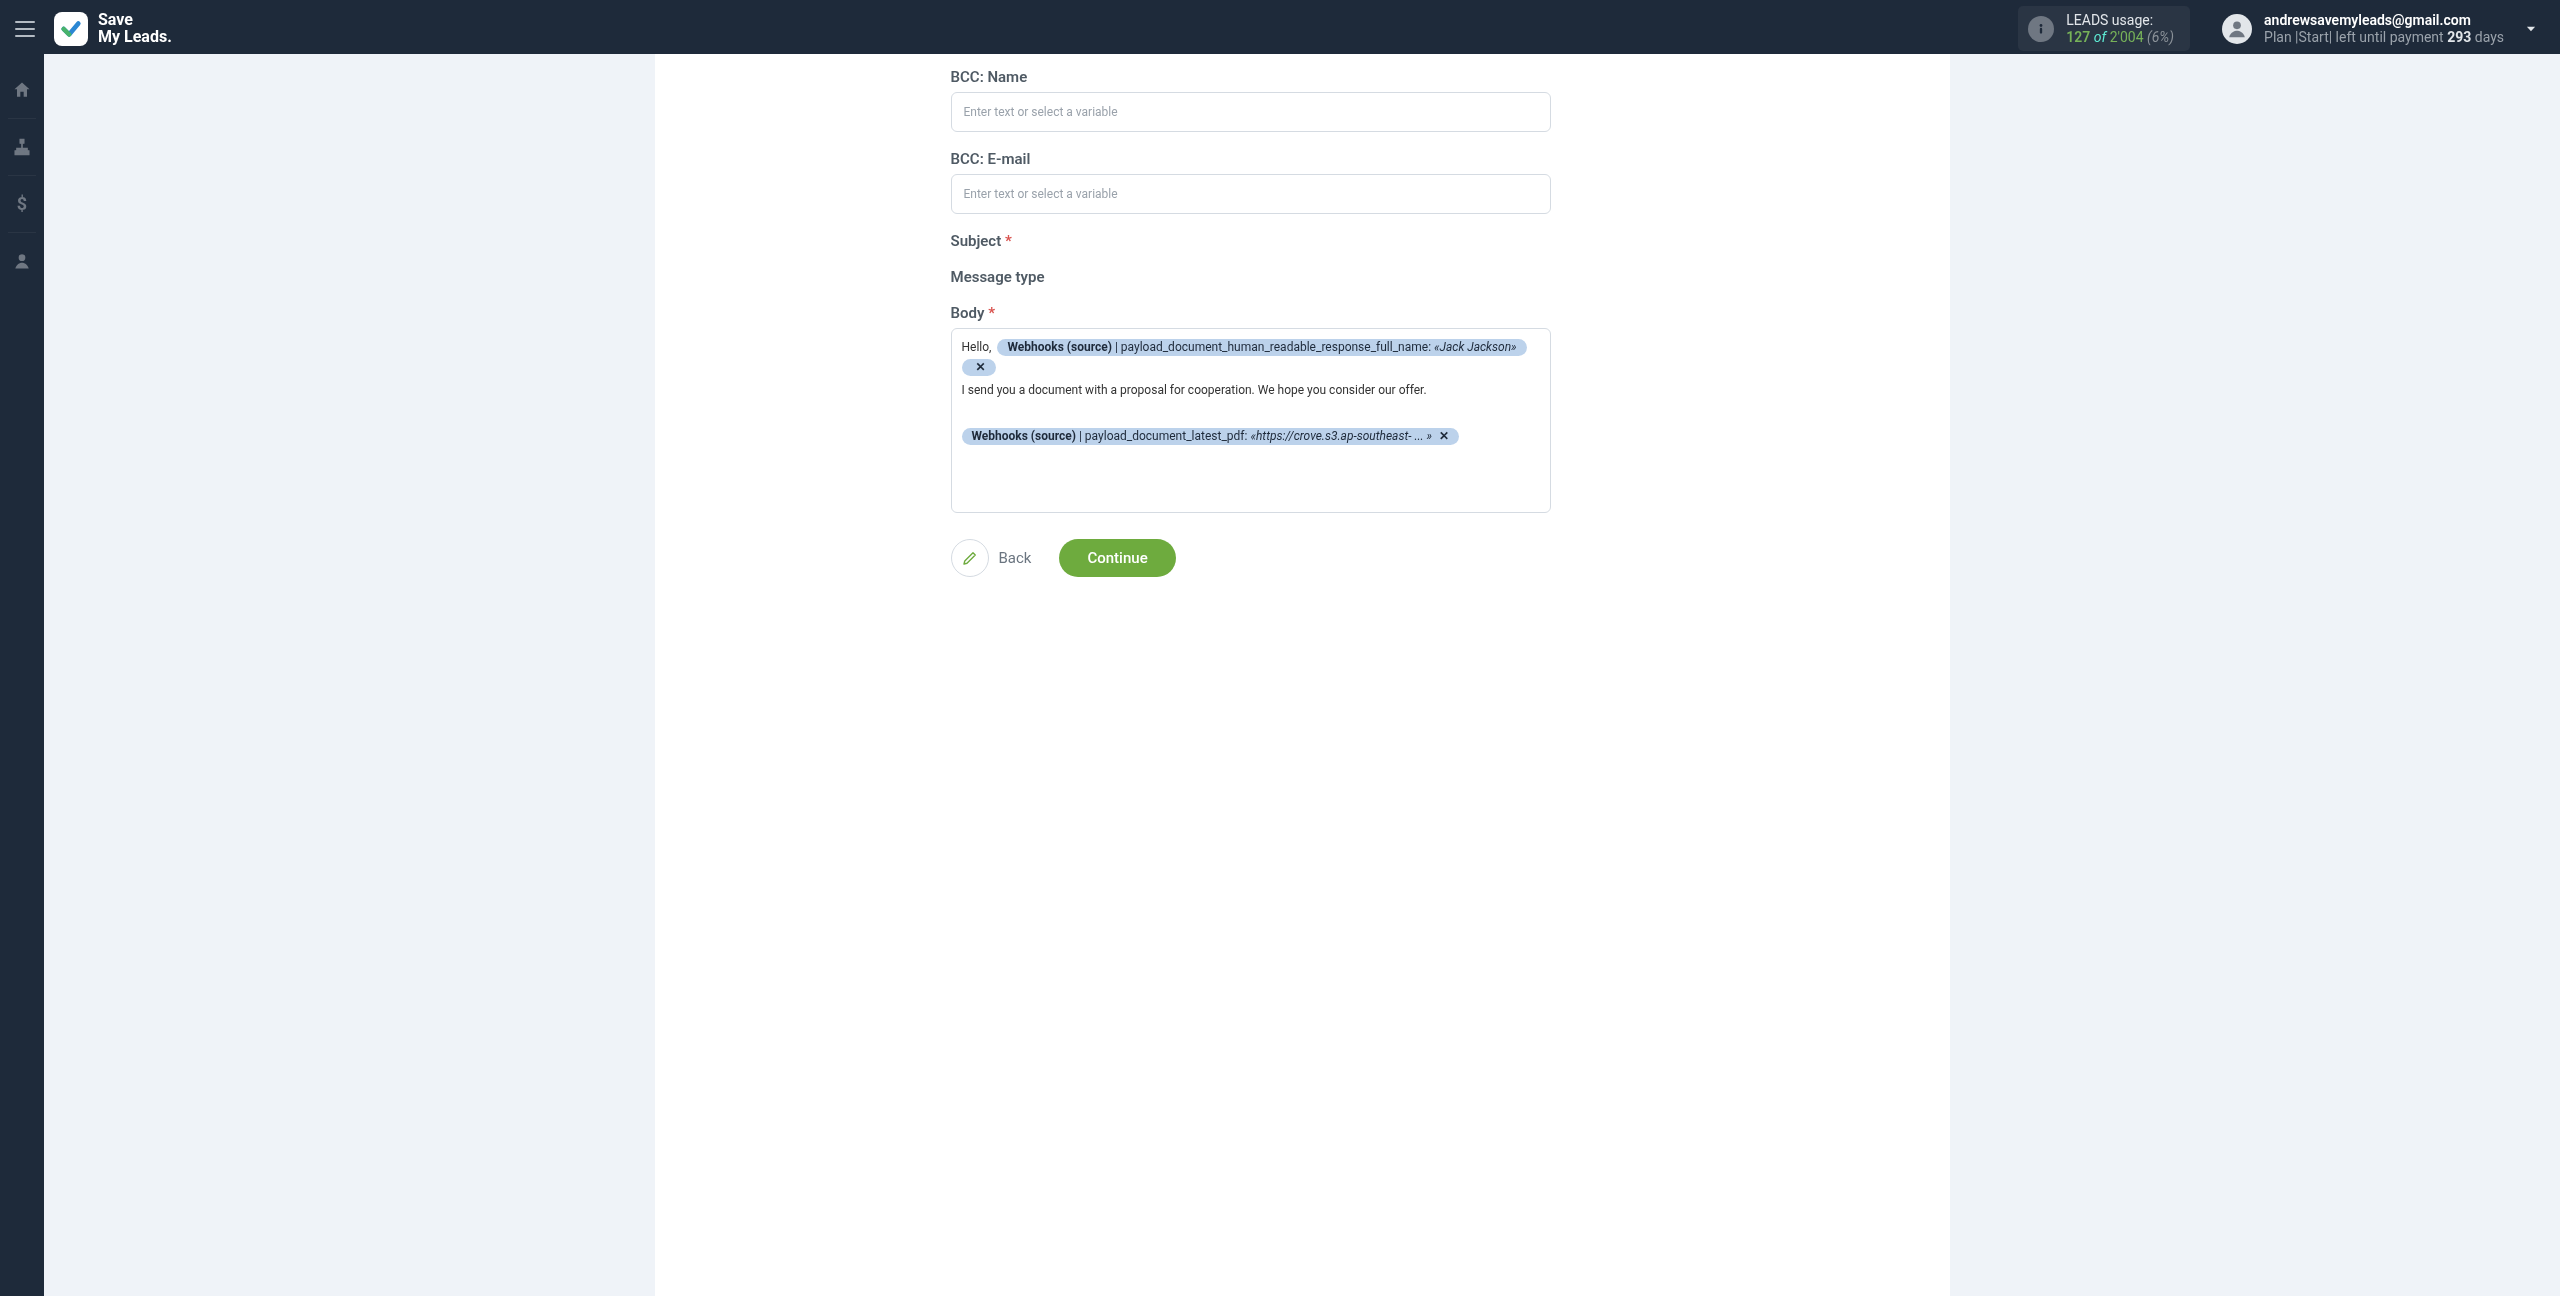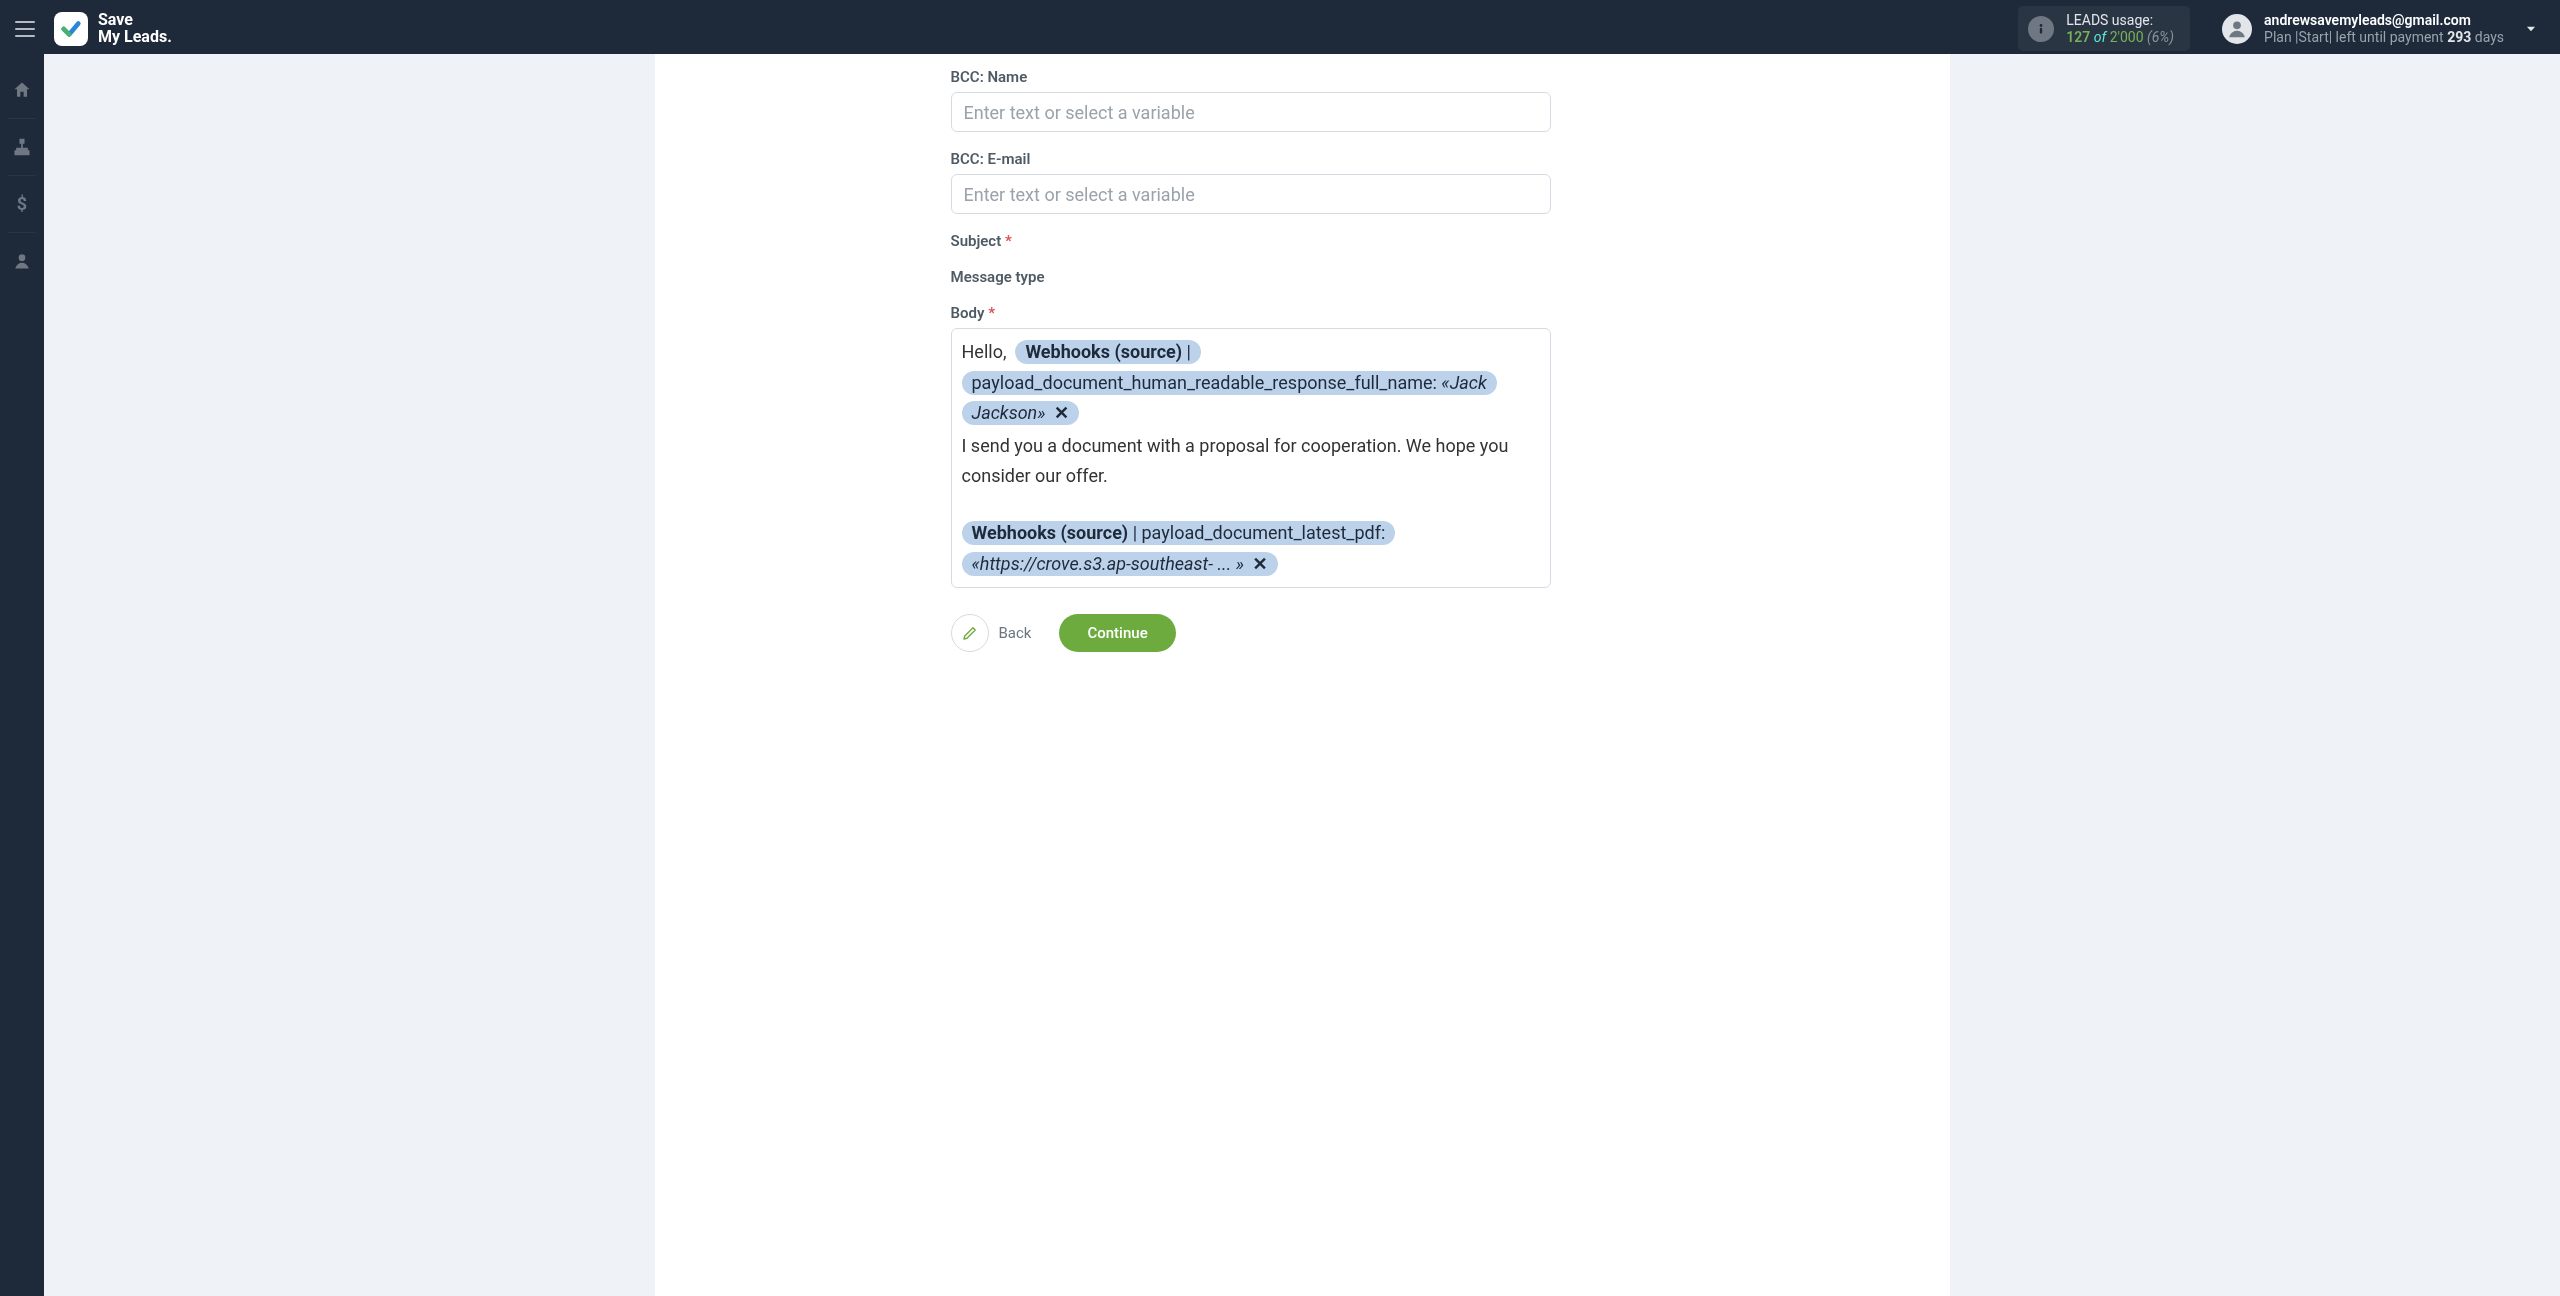--- a/index.html
+++ b/index.html
@@ -103,21 +103,21 @@
 
   .form-group { margin-bottom:18px; }
   .form-label {
     color:#4f5a64; font-size:15px; font-weight:600; margin-bottom:6px; display:block;
   }
   .req::after { content:" *"; color:#d9534f; font-weight:700; }
 
   .field, .richfield, .select {
     width:600px; max-width:100%;
     border:1px solid #d5dbe2; border-radius:6px; background:#fff;
-    font-size:18px; color:#333;
+    font-size:12px; color:#333;
   }
   .field {
     height:40px; padding:0 12px;
   }
   .field::placeholder { color:#9aa2ab; }
 
   .richfield {
     padding:8px 10px; line-height:1.7;
   }
   .richfield .text { white-space:pre-wrap; }
@@ -191,21 +191,21 @@
       <svg width="14" height="14" viewBox="0 0 24 24">
           <circle cx="12" cy="6" r="2.4" fill="#1e2a3a"></circle>
           <rect x="10" y="10" width="4" height="10" rx="2" fill="#1e2a3a"></rect>
         </svg>
     </div>
     <div class="usage-text">
       <div>LEADS usage:</div>
       <div>
         <span class="used">127</span>
         <span class="of">of</span>
-        <span class="total">2'000</span>
+        <span class="total">2'004</span>
         <span class="pct">(6%)</span>
       </div>
     </div>
   </div>
 
   <div class="account">
     <div class="avatar-icon">
       <svg width="22" height="22" viewBox="0 0 24 24">
           <circle cx="12" cy="8" r="4.2" fill="#6f7782"></circle>
           <path d="M3.5 21c1-5 6-7 8.5-7s7.5 2 8.5 7" fill="#6f7782"></path>

